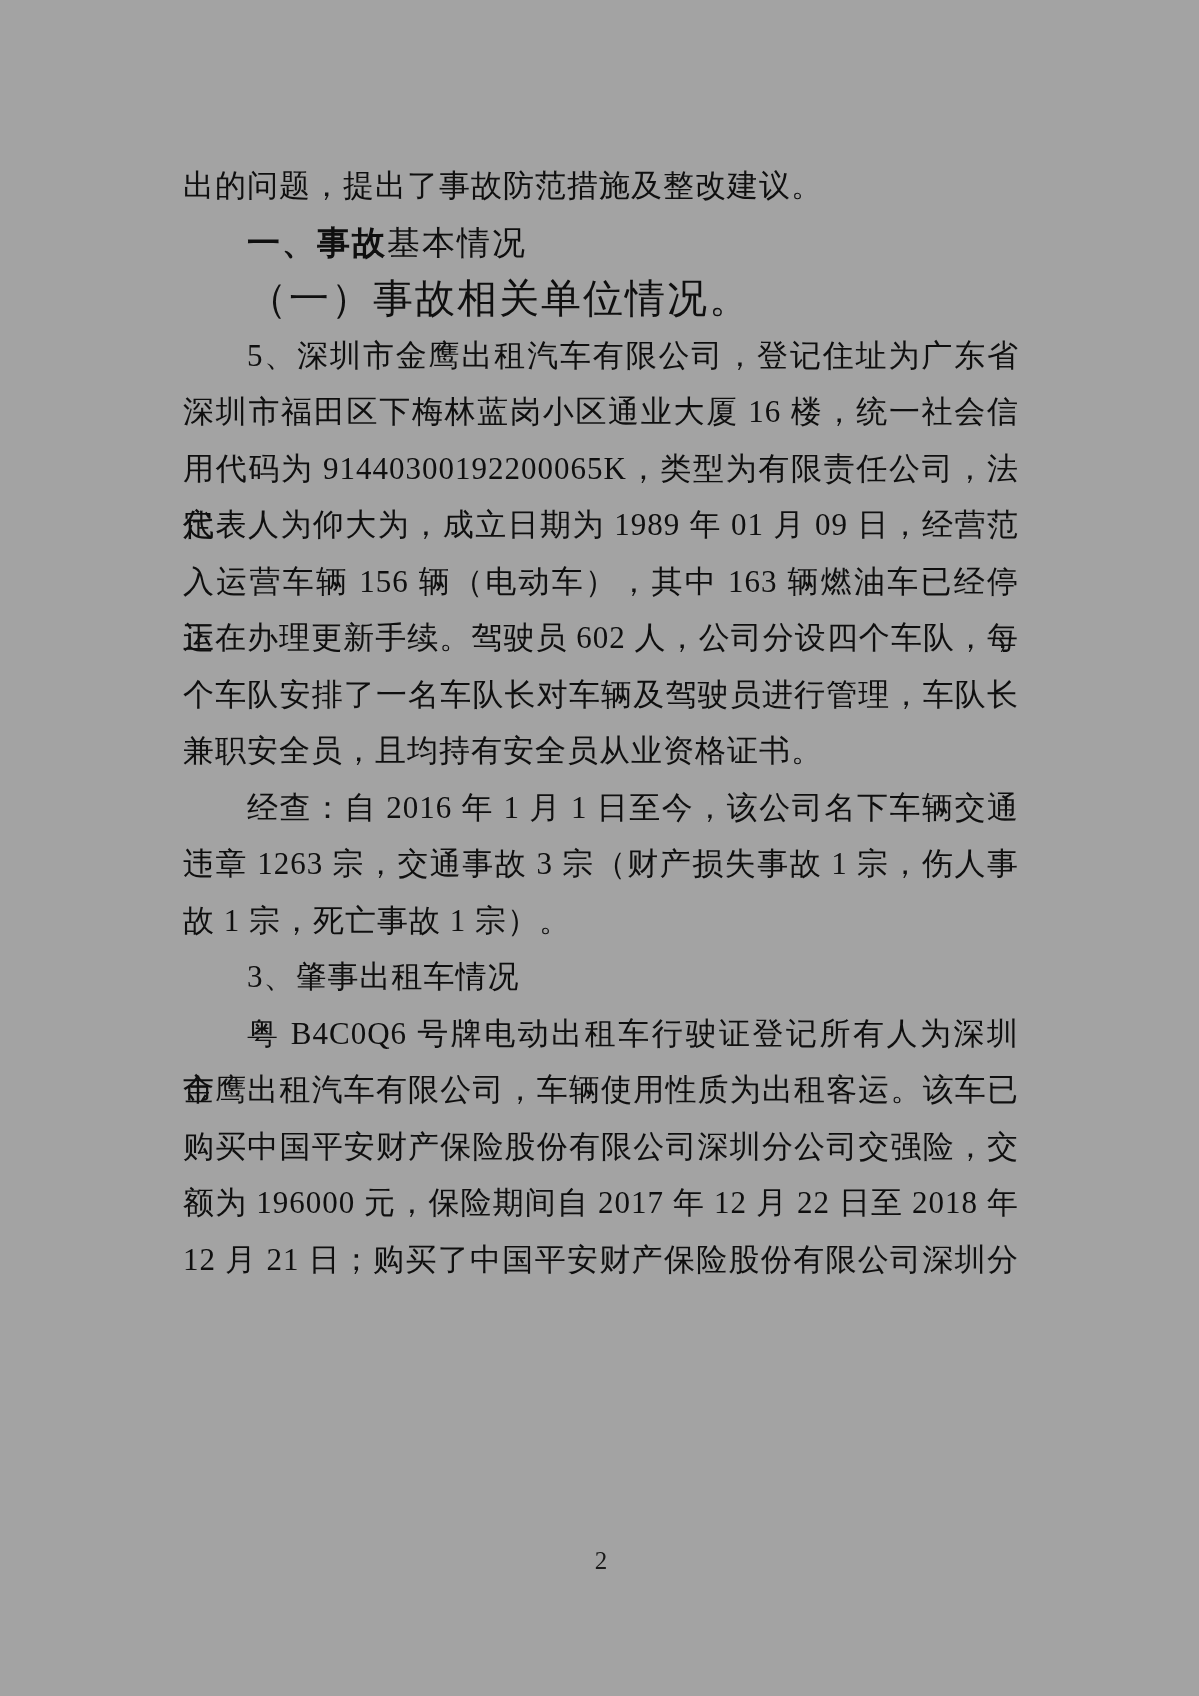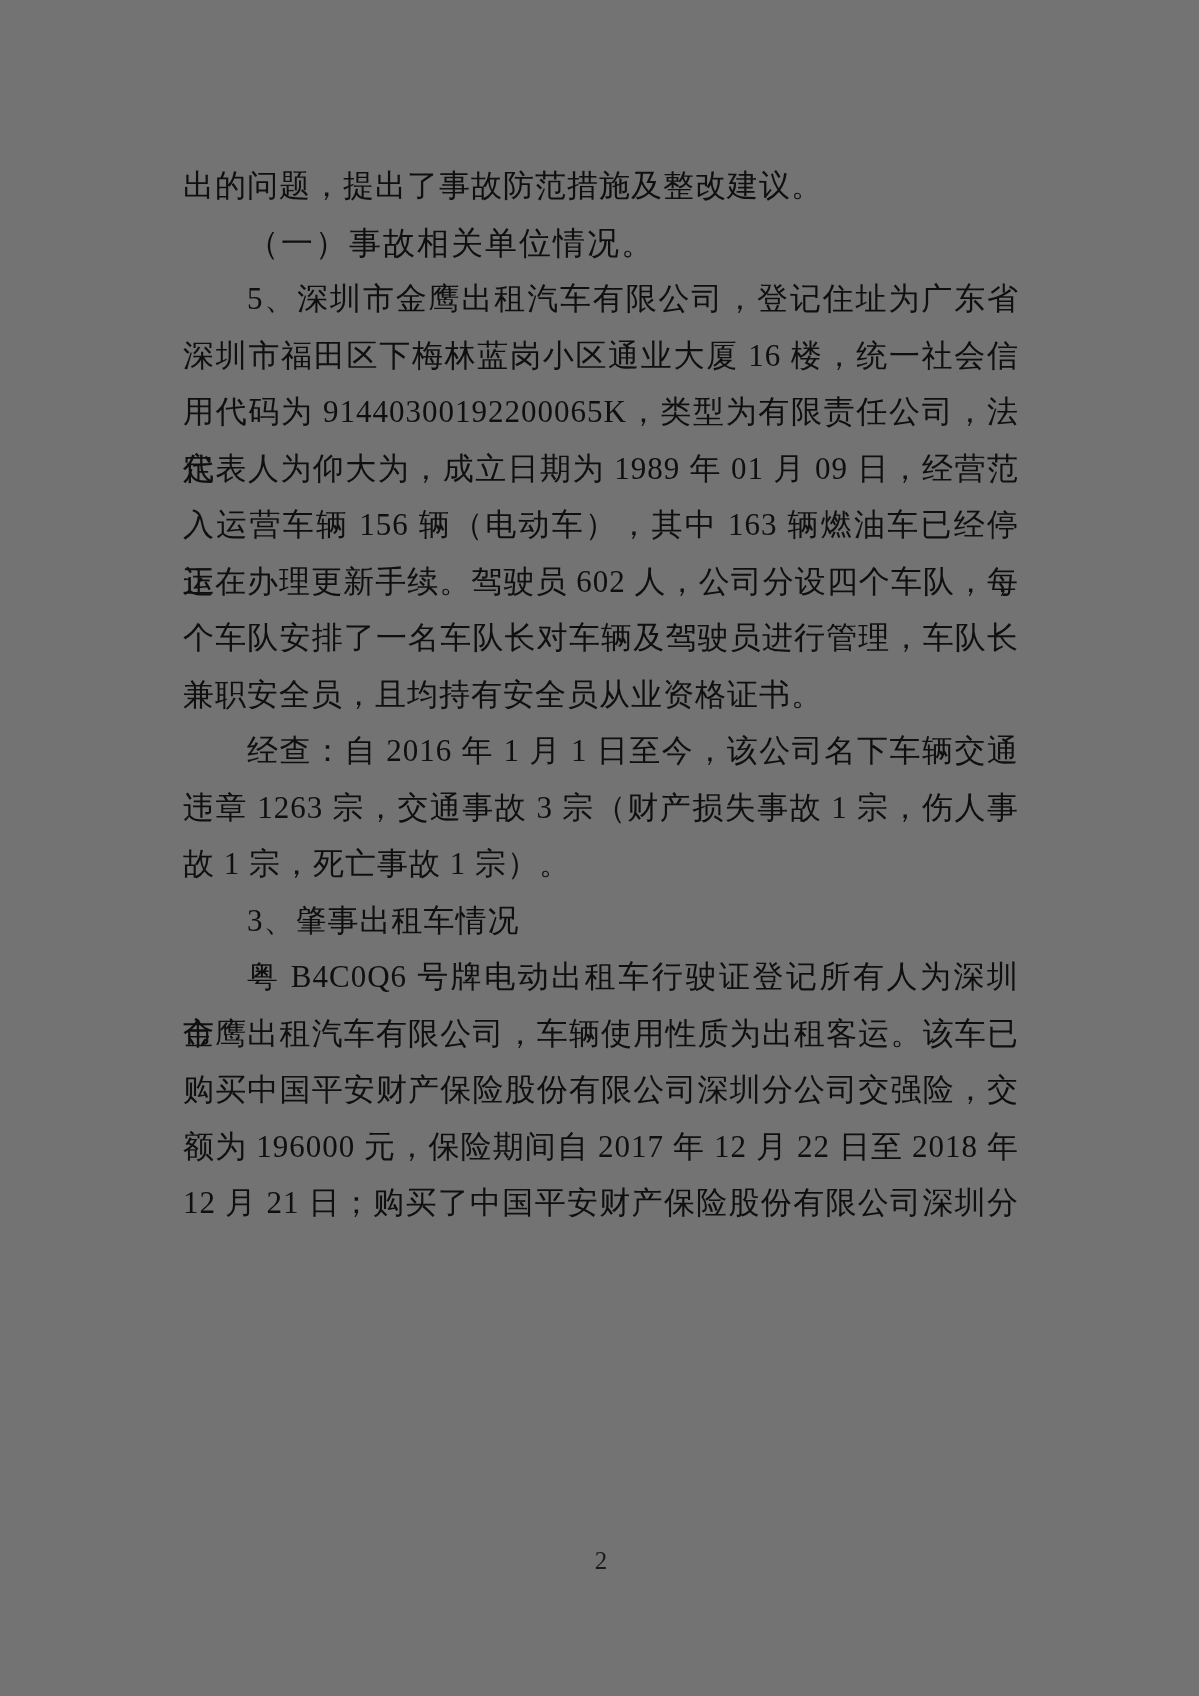--- a/index.html
+++ b/index.html
@@ -7,21 +7,21 @@
     width: 1199px;
     height: 1696px;
     background: #ffffff;
     position: relative;
     overflow: hidden;
     font-family: "Liberation Serif", "DejaVu Serif", serif;
   }
   .page {
     position: absolute;
     inset: 0;
-    background: #737373;
+    background: #a3a3a3;
   }
   .doc {
     position: absolute;
     left: 183px;
     top: 158px;
     width: 836px;
     color: #0f0f0f;
   }
   .line {
     height: 56.5px;
@@ -40,41 +40,42 @@
   .line.ind { text-indent: 64px; }
   
   .line.h {
     font-family: "Liberation Sans", "DejaVu Sans", sans-serif;
     font-size: 33px;
     letter-spacing: 2px;
   }
   .line.h .b { font-weight: bold; }
   
   .line.k {
-    font-size: 32px;
+    font-size: 40px;
     letter-spacing: 2px;
   }
   .pageno {
     position: absolute;
     top: 1544px;
     left: 183px;
     width: 836px;
     text-align: center;
     font-size: 25px;
     line-height: 34px;
     color: #1a1a1a;
     font-family: "Liberation Serif", "DejaVu Serif", serif;
   }
 </style>
 </head>
 <body>
 
 <div class="page">
   <div class="doc">
       <div class="line"><span>出的问题，提出了事故防范措施及整改建议。</span></div>
+      <div class="line h ind"><span class="b">一、事故</span><span>基本情况</span></div>
       <div class="line k ind"><span>（一）事故相关单位情况。</span></div>
       <div class="line ind fill"><span>5、深圳市金鹰出租汽车有限公司，登记住址为广东省</span></div>
       <div class="line fill"><span>深圳市福田区下梅林蓝岗小区通业大厦 16 楼，统一社会信</span></div>
       <div class="line fill"><span>用代码为 91440300192200065K，类型为有限责任公司，法定</span></div>
       <div class="line fill"><span>代表人为仰大为，成立日期为 1989 年 01 月 09 日，经营范</span></div>
       <div class="line fill"><span>入运营车辆 156 辆（电动车），其中 163 辆燃油车已经停运，</span></div>
       <div class="line fill"><span>正在办理更新手续。驾驶员 602 人，公司分设四个车队，每</span></div>
       <div class="line fill"><span>个车队安排了一名车队长对车辆及驾驶员进行管理，车队长</span></div>
       <div class="line"><span>兼职安全员，且均持有安全员从业资格证书。</span></div>
       <div class="line ind fill"><span>经查：自 2016 年 1 月 1 日至今，该公司名下车辆交通</span></div>

